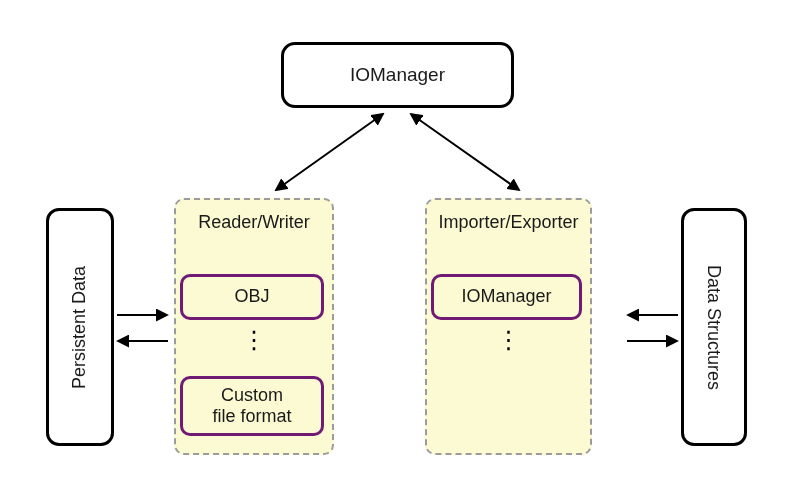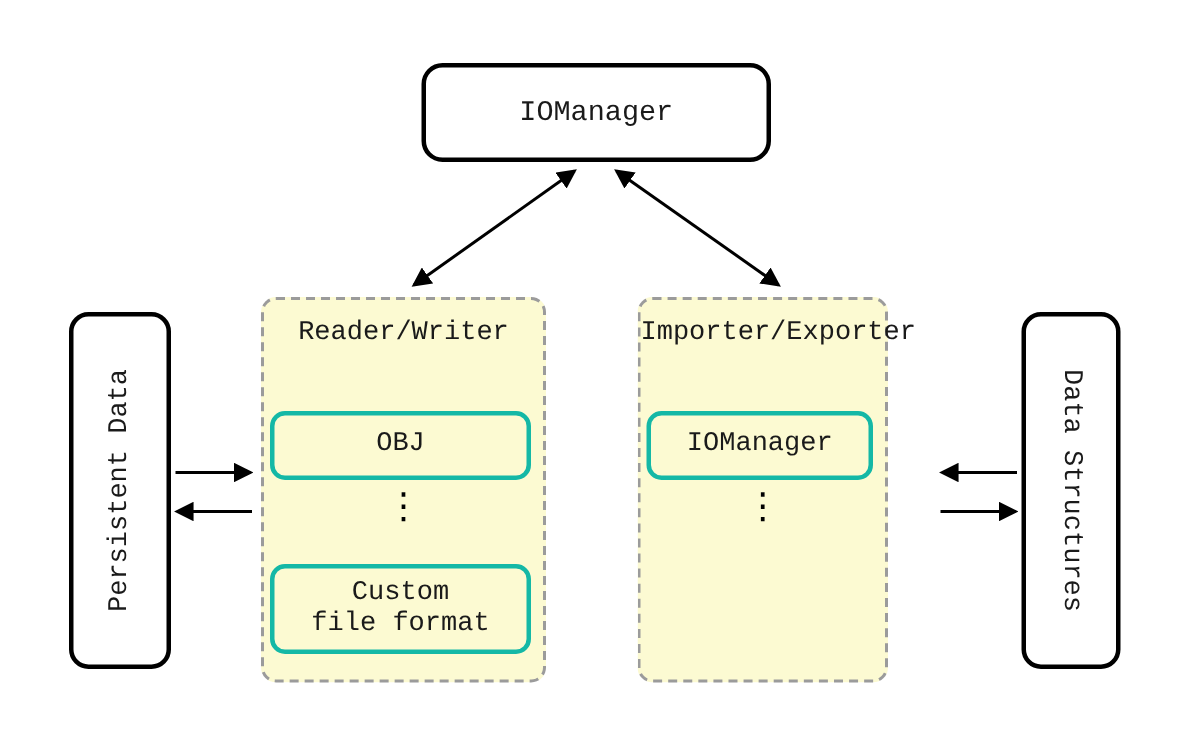--- a/index.html
+++ b/index.html
@@ -1,42 +1,42 @@
 <!DOCTYPE html>
 <html><head>
 <meta charset="utf-8">
 <style>
   html,body { margin:0; padding:0; background:#ffffff; }
   #stage {
     position:relative; width:800px; height:489px; background:#ffffff;
-    font-family:Liberation Mono, monospace; color:#1a1a1a;
+    font-family:Liberation Sans, sans-serif; color:#1a1a1a;
     overflow:hidden;
   }
   .box {
     position:absolute; box-sizing:border-box; background:#ffffff;
     border:3px solid #000000; border-radius:14px;
     display:flex; align-items:center; justify-content:center;
   }
   .root-box { left:281px; top:42px; width:233px; height:66px; font-size:19px; }
   .side-box { top:208px; height:238px; border-radius:13px; }
   .side-box.left  { left:46px;  width:68px; }
   .side-box.right { left:681px; width:66px; }
   .side-box span { white-space:nowrap; font-size:18px; }
   .rot-ccw { transform:rotate(-90deg); }
   .rot-cw  { transform:rotate(90deg); }
   .panel {
-    position:absolute; top:198px; width:190px; height:257px; box-sizing:border-box;
+    position:absolute; top:198px; width:160px; height:257px; box-sizing:border-box;
     background:#FCFAD2; border:2px dashed #9B9B9B; border-radius:10px;
   }
   .panel.left  { left:174px; }
   .panel.right { left:425px; width:167px; }
   .panel-title { position:absolute; top:12px; left:0; width:100%; text-align:center; font-size:18px; }
   .node {
     position:absolute; left:4px; right:8px; box-sizing:border-box;
-    border:3px solid #14b8a6; border-radius:10px; background:transparent;
+    border:3px solid #701a75; border-radius:10px; background:transparent;
     display:flex; align-items:center; justify-content:center;
     text-align:center; font-size:18px; line-height:1.18; white-space:pre-line;
   }
   .node.top    { top:74px;  height:46px; }
   .node.bottom { top:176px; height:60px; }
   .dots { position:absolute; top:128px; left:0; width:100%; text-align:center;
           font-size:24px; line-height:1; color:#000; }
   #arrow-layer { position:absolute; left:0; top:0; width:800px; height:489px; pointer-events:none; }
   #arrow-layer line { stroke:#000000; stroke-width:2; }
 </style>

